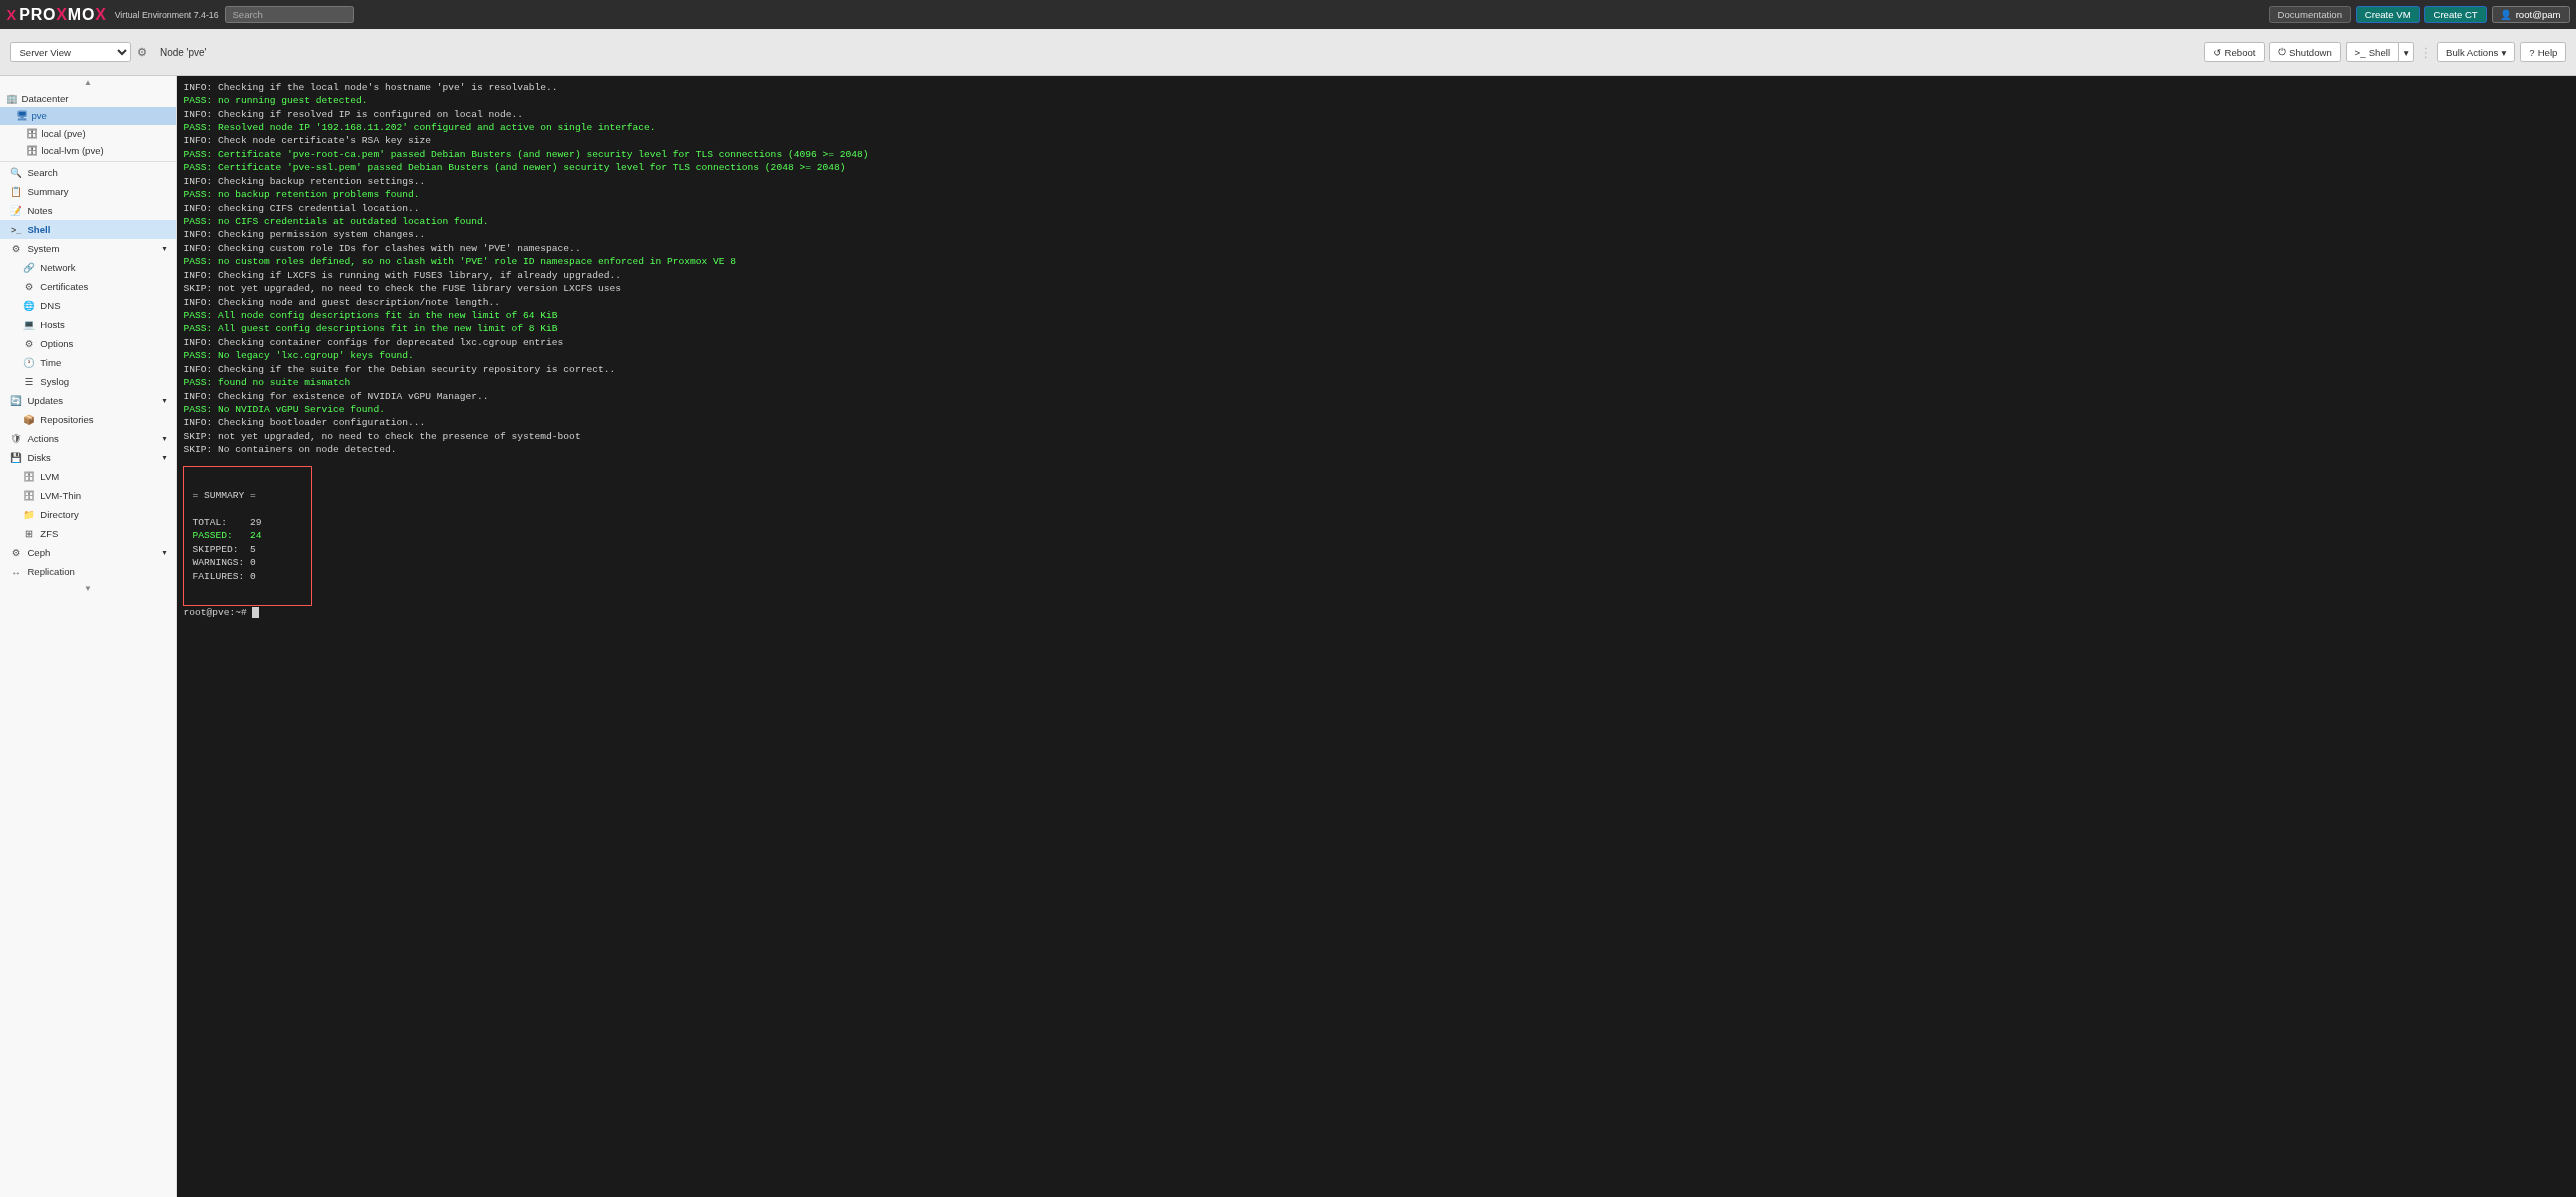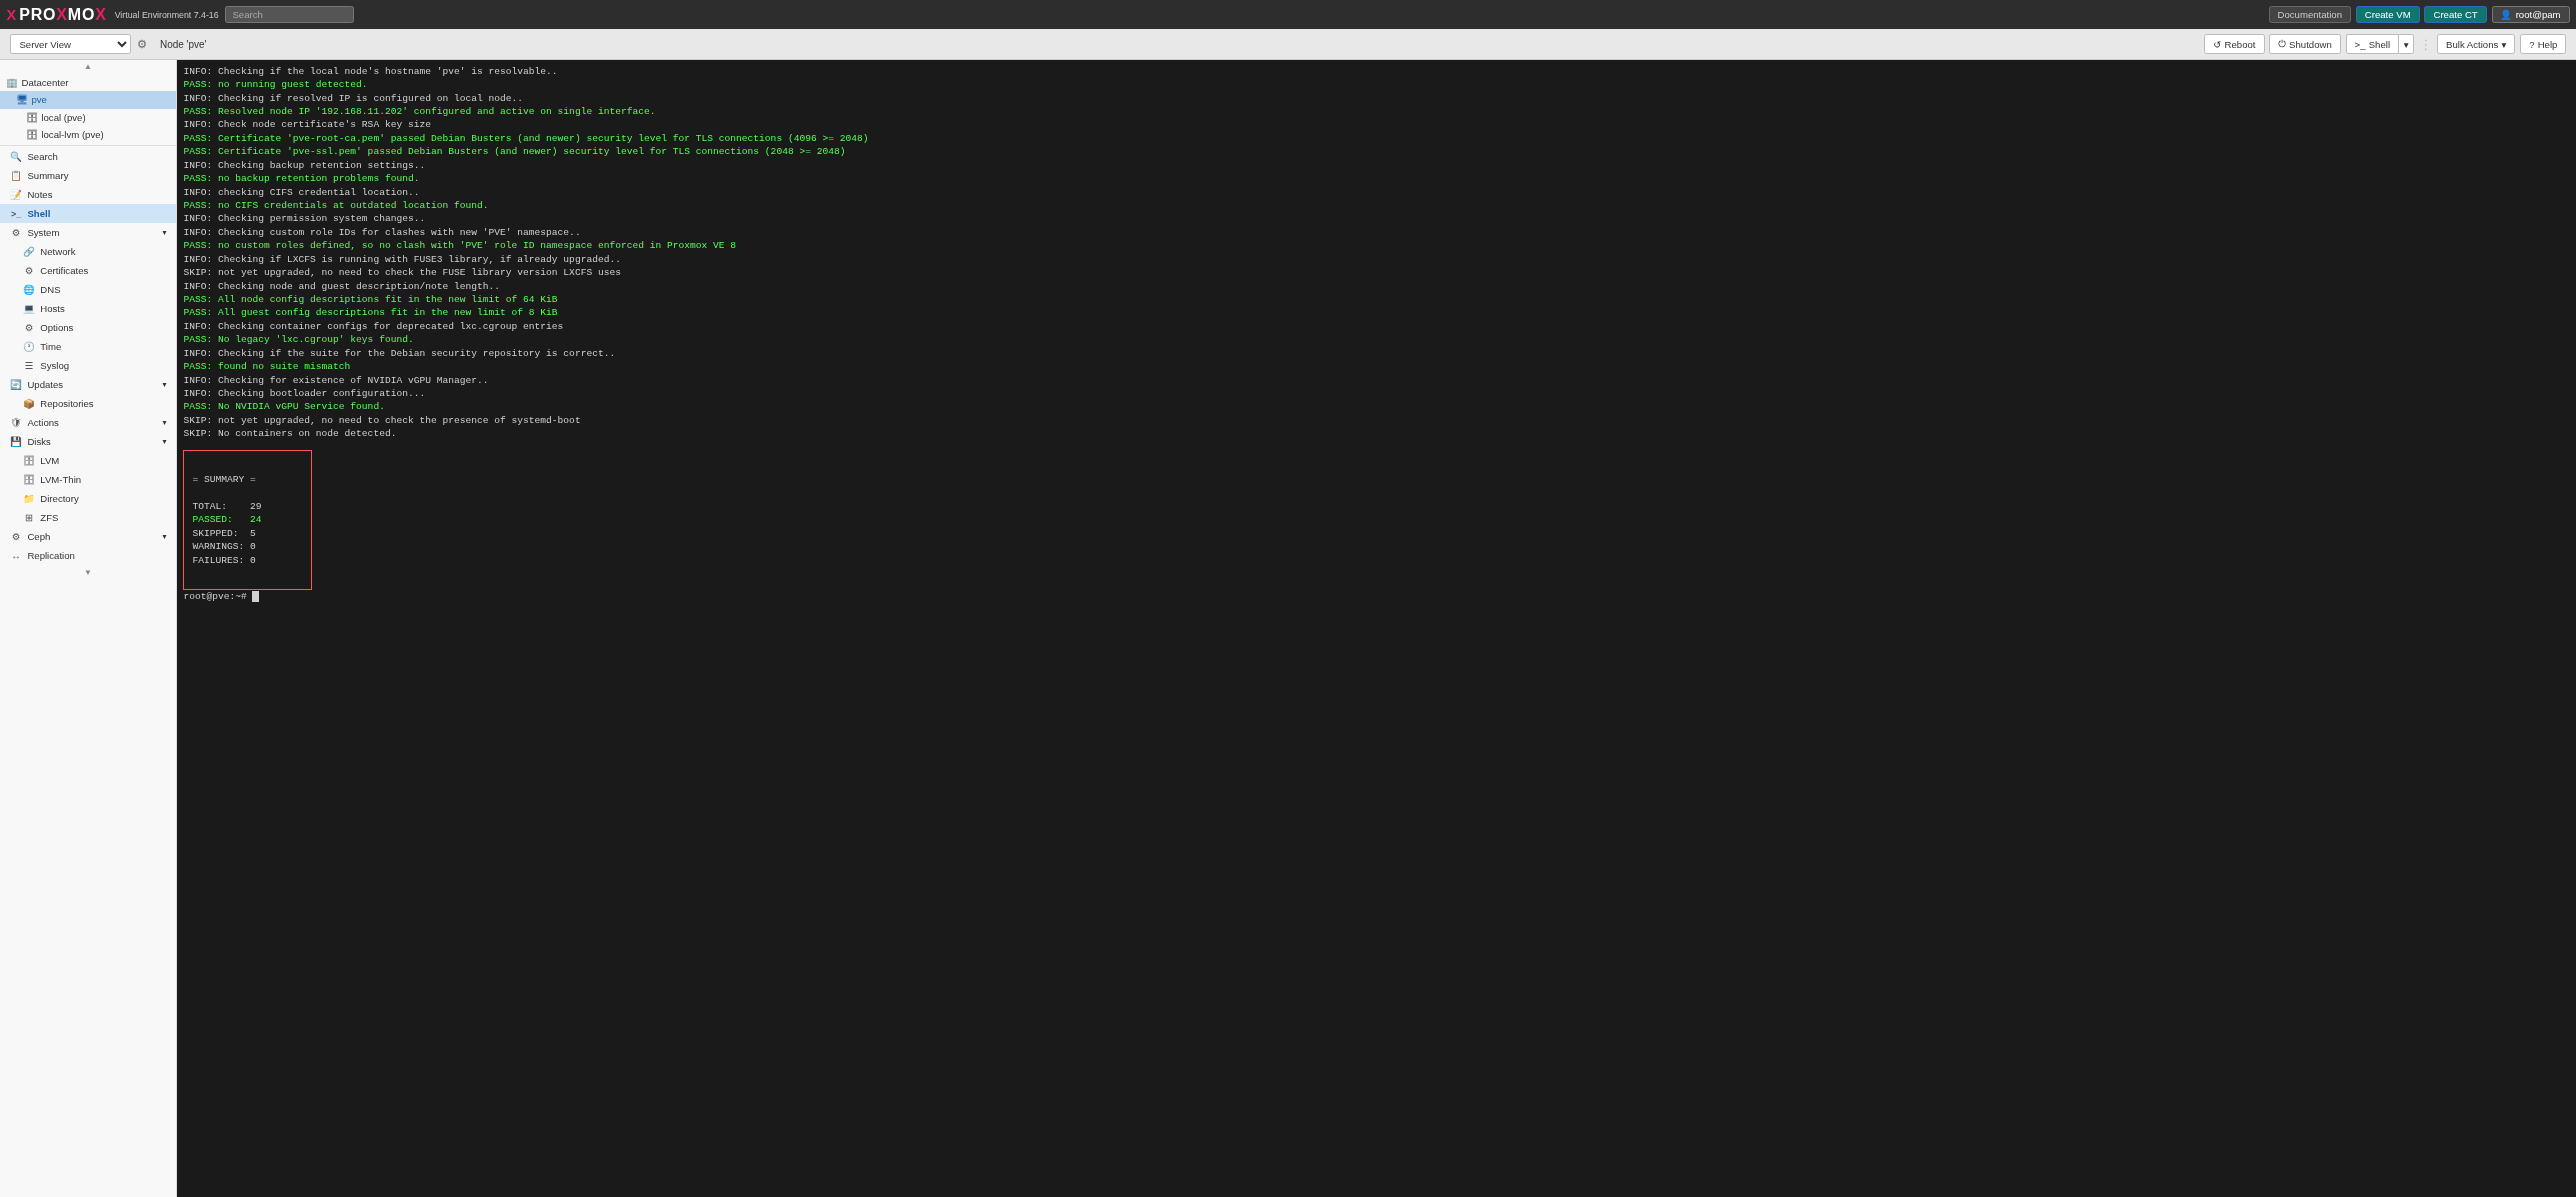--- a/index.html
+++ b/index.html
@@ -9,21 +9,21 @@
     #topbar { background: #2d2d2d; display: flex; align-items: center; height: 29px; padding: 0 6.4px; gap: 6.4px; flex-shrink: 0; }
     #logo { display: flex; align-items: center; gap: 3.2px; color: white; font-weight: bold; font-size: 12px; }
     #search-box { background: #555; border: 0.8px solid #777; color: white; padding: 2.4px 6.4px; border-radius: 2.4px; font-size: 9.6px; width: 129px; }
     #search-box::placeholder { color: #aaa; }
     #topbar-right { margin-left: auto; display: flex; align-items: center; gap: 3.2px; }
     .topbar-btn { background: #555; border: 0.8px solid #777; color: white; padding: 2.4px 8px; border-radius: 2.4px; font-size: 9.6px; cursor: pointer; display: flex; align-items: center; gap: 3.2px; }
     .topbar-btn.blue { background: #0f766e; border-color: #2a6ac5; }
     .topbar-btn.user-btn { background: #444; }
 
     
-    #secondbar { background: #e8e8e8; border-bottom: 0.8px solid #ccc; display: flex; align-items: center; height: 31px; padding: 0 9.6px; gap: 6.4px; flex-shrink: 0; }
+    #secondbar { background: #e8e8e8; border-bottom: 0.8px solid #ccc; display: flex; align-items: center; height: 47px; padding: 0 9.6px; gap: 6.4px; flex-shrink: 0; }
     #server-view-select { background: white; border: 0.8px solid #bbb; padding: 2.4px 4.8px; border-radius: 2.4px; font-size: 9.6px; color: #333; width: 121px; }
     #secondbar-right { margin-left: auto; display: flex; align-items: center; gap: 4.8px; }
     .action-btn { background: white; border: 0.8px solid #bbb; padding: 3.2px 8px; border-radius: 2.4px; font-size: 9.6px; cursor: pointer; display: flex; align-items: center; gap: 3.2px; color: #333; }
     .shell-btn-dropdown { background: white; border: 0.8px solid #bbb; padding: 3.2px 4.8px; border-radius: 2.4px; font-size: 9.6px; cursor: pointer; display: flex; align-items: center; gap: 1.6px; color: #333; }
 
     
     #main { display: flex; flex: 1; overflow: hidden; }
 
     
     #sidebar { width: 177px; background: #f8f8f8; border-right: 0.8px solid #ddd; display: flex; flex-direction: column; overflow-y: auto; flex-shrink: 0; }
@@ -279,22 +279,22 @@
         <div class="term-line term-info">INFO: Checking if LXCFS is running with FUSE3 library, if already upgraded..</div>
         <div class="term-line term-skip">SKIP: not yet upgraded, no need to check the FUSE library version LXCFS uses</div>
         <div class="term-line term-info">INFO: Checking node and guest description/note length..</div>
         <div class="term-line term-pass">PASS: All node config descriptions fit in the new limit of 64 KiB</div>
         <div class="term-line term-pass">PASS: All guest config descriptions fit in the new limit of 8 KiB</div>
         <div class="term-line term-info">INFO: Checking container configs for deprecated lxc.cgroup entries</div>
         <div class="term-line term-pass">PASS: No legacy 'lxc.cgroup' keys found.</div>
         <div class="term-line term-info">INFO: Checking if the suite for the Debian security repository is correct..</div>
         <div class="term-line term-pass">PASS: found no suite mismatch</div>
         <div class="term-line term-info">INFO: Checking for existence of NVIDIA vGPU Manager..</div>
+        <div class="term-line term-pass">PASS: No NVIDIA vGPU Service found.</div>
         <div class="term-line term-info">INFO: Checking bootloader configuration...</div>
-        <div class="term-line term-pass">PASS: No NVIDIA vGPU Service found.</div>
         <div class="term-line term-skip">SKIP: not yet upgraded, no need to check the presence of systemd-boot</div>
         <div class="term-line term-skip">SKIP: No containers on node detected.</div>
         <div style="margin-top: 6.4px;">
     <div class="term-summary-box">
       <div class="term-line term-summary-title">= SUMMARY =</div>
       <div class="term-line">&nbsp;</div>
       <div class="term-line term-summary-total">TOTAL:    29</div>
       <div class="term-line term-summary-passed">PASSED:   24</div>
       <div class="term-line term-summary-skipped">SKIPPED:  5</div>
       <div class="term-line term-summary-warnings">WARNINGS: 0</div>

